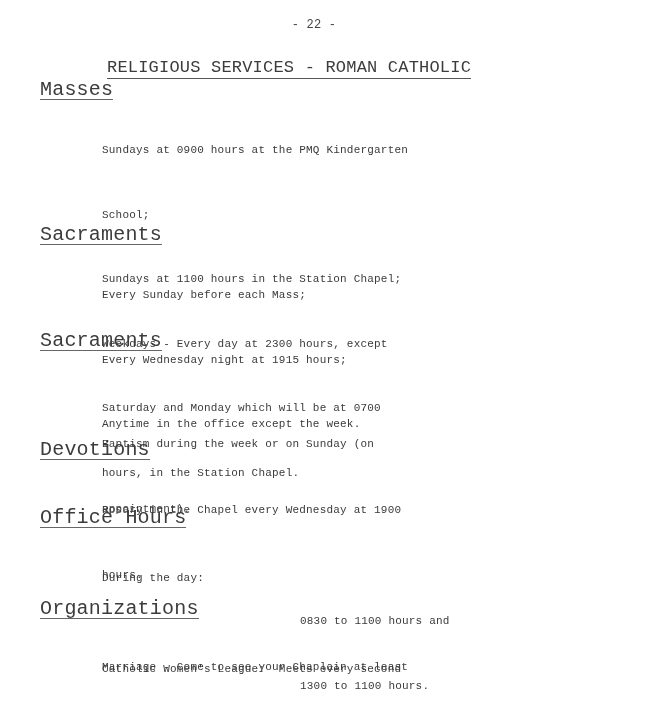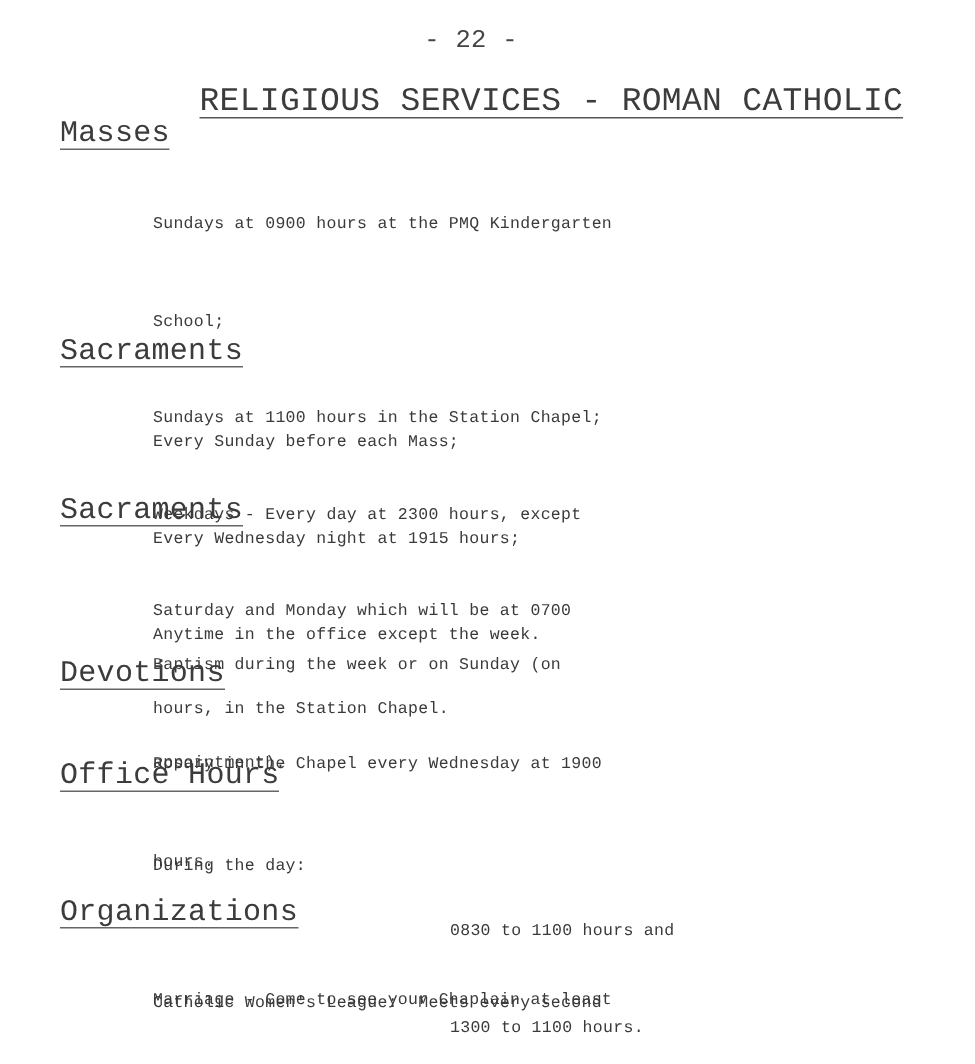--- a/index.html
+++ b/index.html
@@ -16,28 +16,28 @@
       color: #3a3a3a;
       font-size: 17px;
       letter-spacing: 0.2px;
     }
     .page-number {
       position: absolute;
       top: 18px;
       left: 0;
       width: 628px;
       text-align: center;
-      font-size: 17px;
+      font-size: 12px;
       color: #444;
     }
     .doc-title {
       position: absolute;
       top: 58px;
-      left: 133px;
-      font-size: 22px;
+      left: 107px;
+      font-size: 17px;
       color: #3c3c3c;
       border-bottom: 1.5px solid #555;
       line-height: 19px;
       padding-bottom: 1px;
     }
     .section {
       position: absolute;
       left: 0;
       width: 650px;
     }

